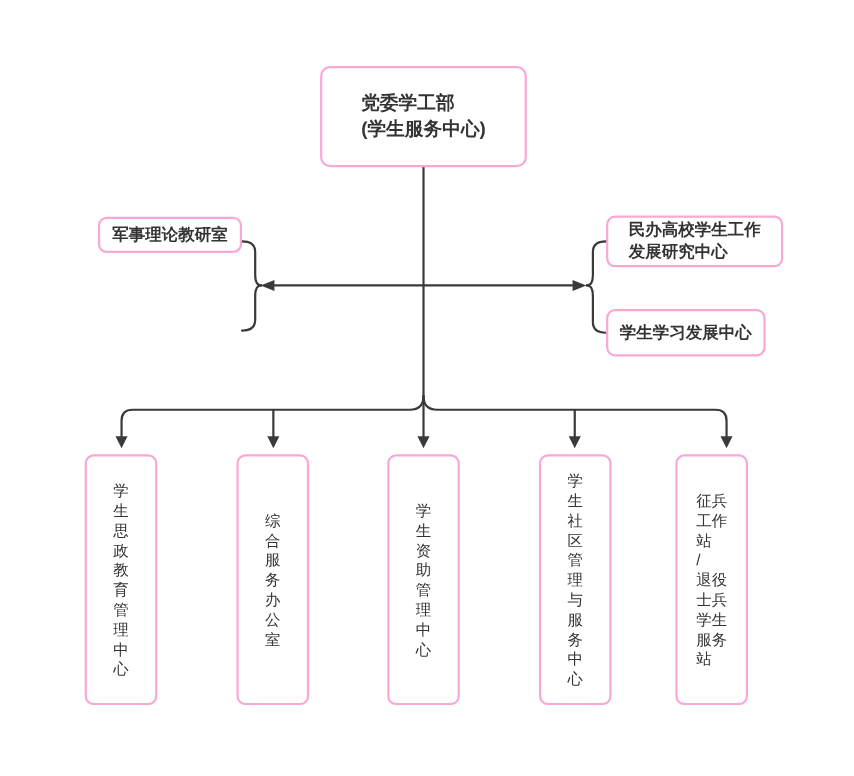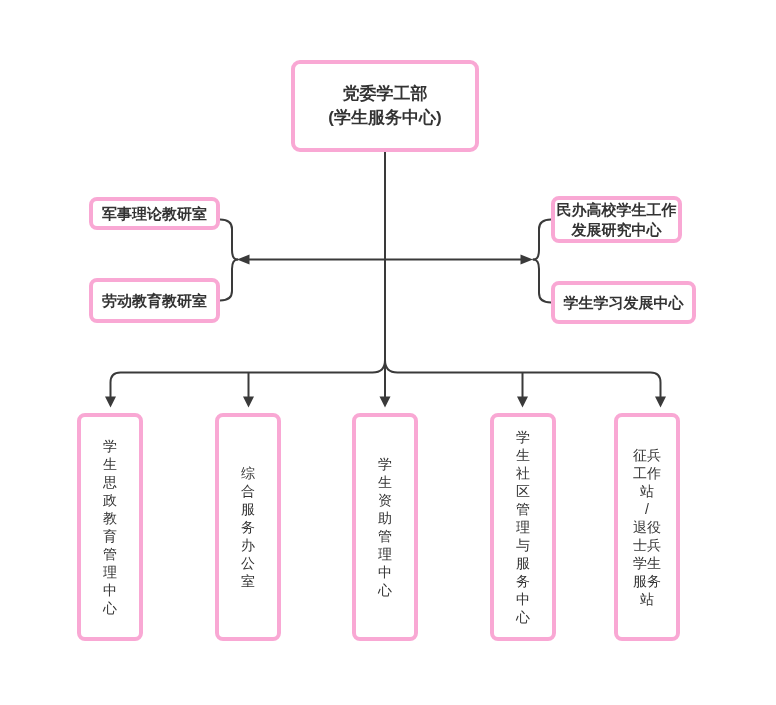--- a/index.html
+++ b/index.html
@@ -14,38 +14,38 @@
   }
   .wires {
     position: absolute;
     left: 0; top: 0;
     width: 776px; height: 705px;
   }
   .node {
     position: absolute;
     box-sizing: border-box;
     background: #ffffff;
-    border: 4px solid #f9a8d4;
+    border: 2px solid #f9a8d4;
     border-radius: 8px;
     display: flex;
     align-items: center;
     justify-content: center;
-    text-align: center;
+    text-align: left;
     white-space: pre-line;
     color: #333333;
   }
   .node-root {
     left: 291px; top: 60px; width: 188px; height: 92px;
     font-size: 17px; font-weight: 700; line-height: 24px;
     border-radius: 9px;
   }
   .node-side { font-size: 15px; font-weight: 600; line-height: 20px; }
   .n-left-1  { left: 89px;  top: 197px; width: 131px; height: 33px; }
   .n-left-2  { left: 89px;  top: 278px; width: 131px; height: 45px; }
-  .n-right-1 { left: 551px; top: 196px; width: 131px; height: 47px; }
+  .n-right-1 { left: 551px; top: 196px; width: 161px; height: 47px; }
   .n-right-2 { left: 551px; top: 281px; width: 145px; height: 43px; }
   .node-bottom {
     top: 413px; width: 66px; height: 228px;
     font-size: 14px; font-weight: 400; line-height: 18px;
   }
   .n-b1 { left: 77px; }
   .n-b2 { left: 215px; }
   .n-b3 { left: 352px; }
   .n-b4 { left: 490px; }
   .n-b5 { left: 614px; }
@@ -78,21 +78,20 @@
     <polygon points="105,396.5 116,396.5 110.5,407.5" fill="#3a3a3a" stroke="none"></polygon>
     <polygon points="243,396.5 254,396.5 248.5,407.5" fill="#3a3a3a" stroke="none"></polygon>
     <polygon points="517,396.5 528,396.5 522.5,407.5" fill="#3a3a3a" stroke="none"></polygon>
     <polygon points="655,396.5 666,396.5 660.5,407.5" fill="#3a3a3a" stroke="none"></polygon>
   </svg>
 
   <div class="node node-root">党委学工部
 (学生服务中心)</div>
 
   <div class="node node-side n-left-1">军事理论教研室</div>
-  <div class="node node-side n-left-2">劳动教育教研室</div>
 
   <div class="node node-side n-right-1">民办高校学生工作
 发展研究中心</div>
   <div class="node node-side n-right-2">学生学习发展中心</div>
 
   <div class="node node-bottom n-b1">学
 生
 思
 政
 教

